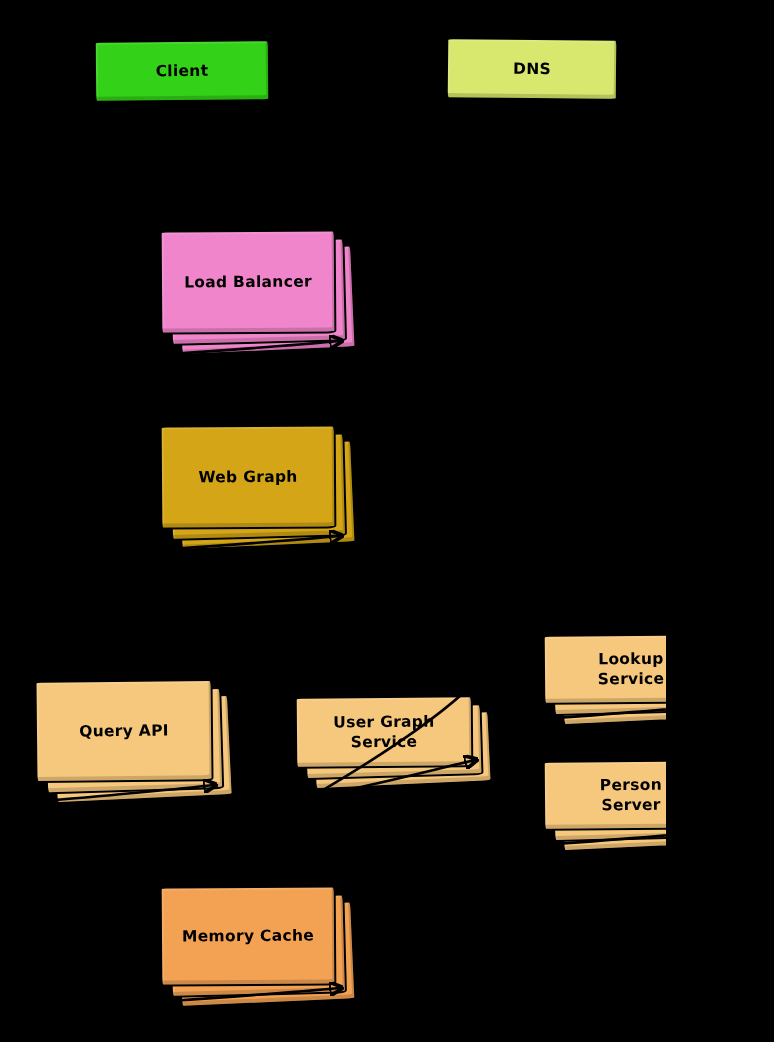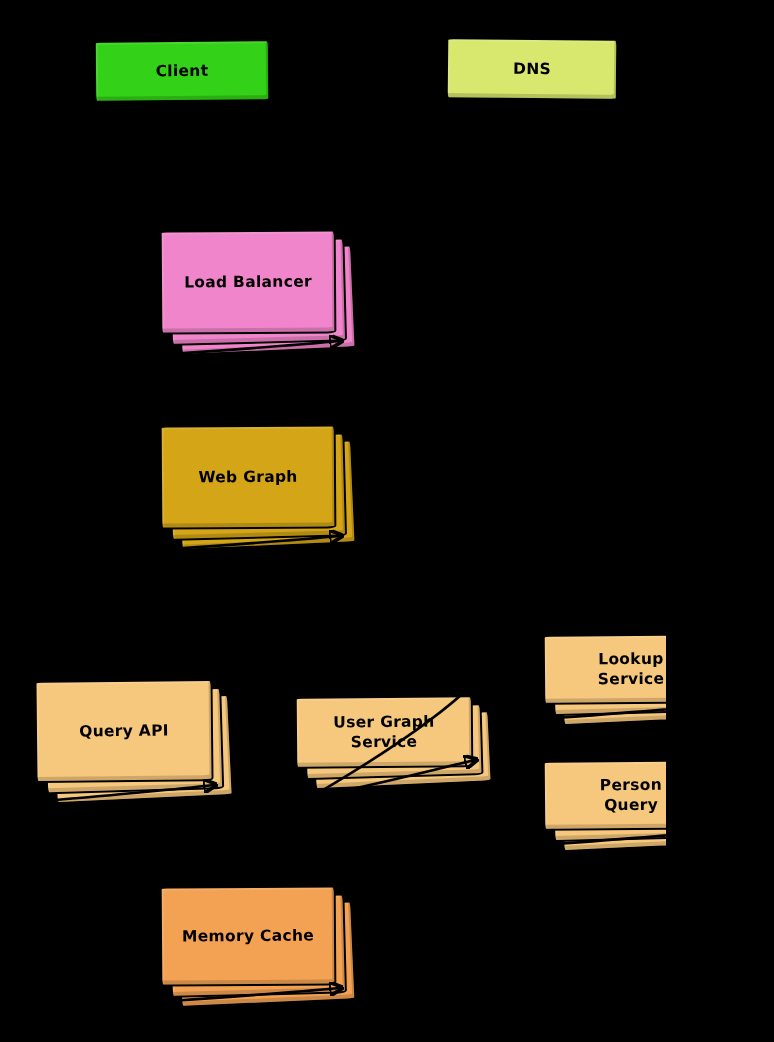--- a/index.html
+++ b/index.html
@@ -122,21 +122,21 @@
       <span class="label">Lookup
 Service</span>
     </div>
   </div>
 
   <div class="node" style="left:543px; top:760px; width:176px; height:70px; transform:rotate(-0.5deg);">
     <div class="sheet s2" style="background-color: rgb(246, 200, 125);"></div>
     <div class="sheet s1" style="background-color: rgb(246, 200, 125);"></div>
     <div class="sheet front" style="background-color: rgb(246, 200, 125);">
       <span class="label">Person
-Query</span>
+Server</span>
     </div>
   </div>
 
   <div class="node" style="left:160px; top:886px; width:176px; height:100px; transform:rotate(-0.4deg);">
     <div class="sheet s2" style="background-color: rgb(243, 162, 84);"></div>
     <div class="sheet s1" style="background-color: rgb(243, 162, 84);"></div>
     <div class="sheet front" style="background-color: rgb(243, 162, 84);">
       <span class="label">Memory Cache</span>
     </div>
   </div>

